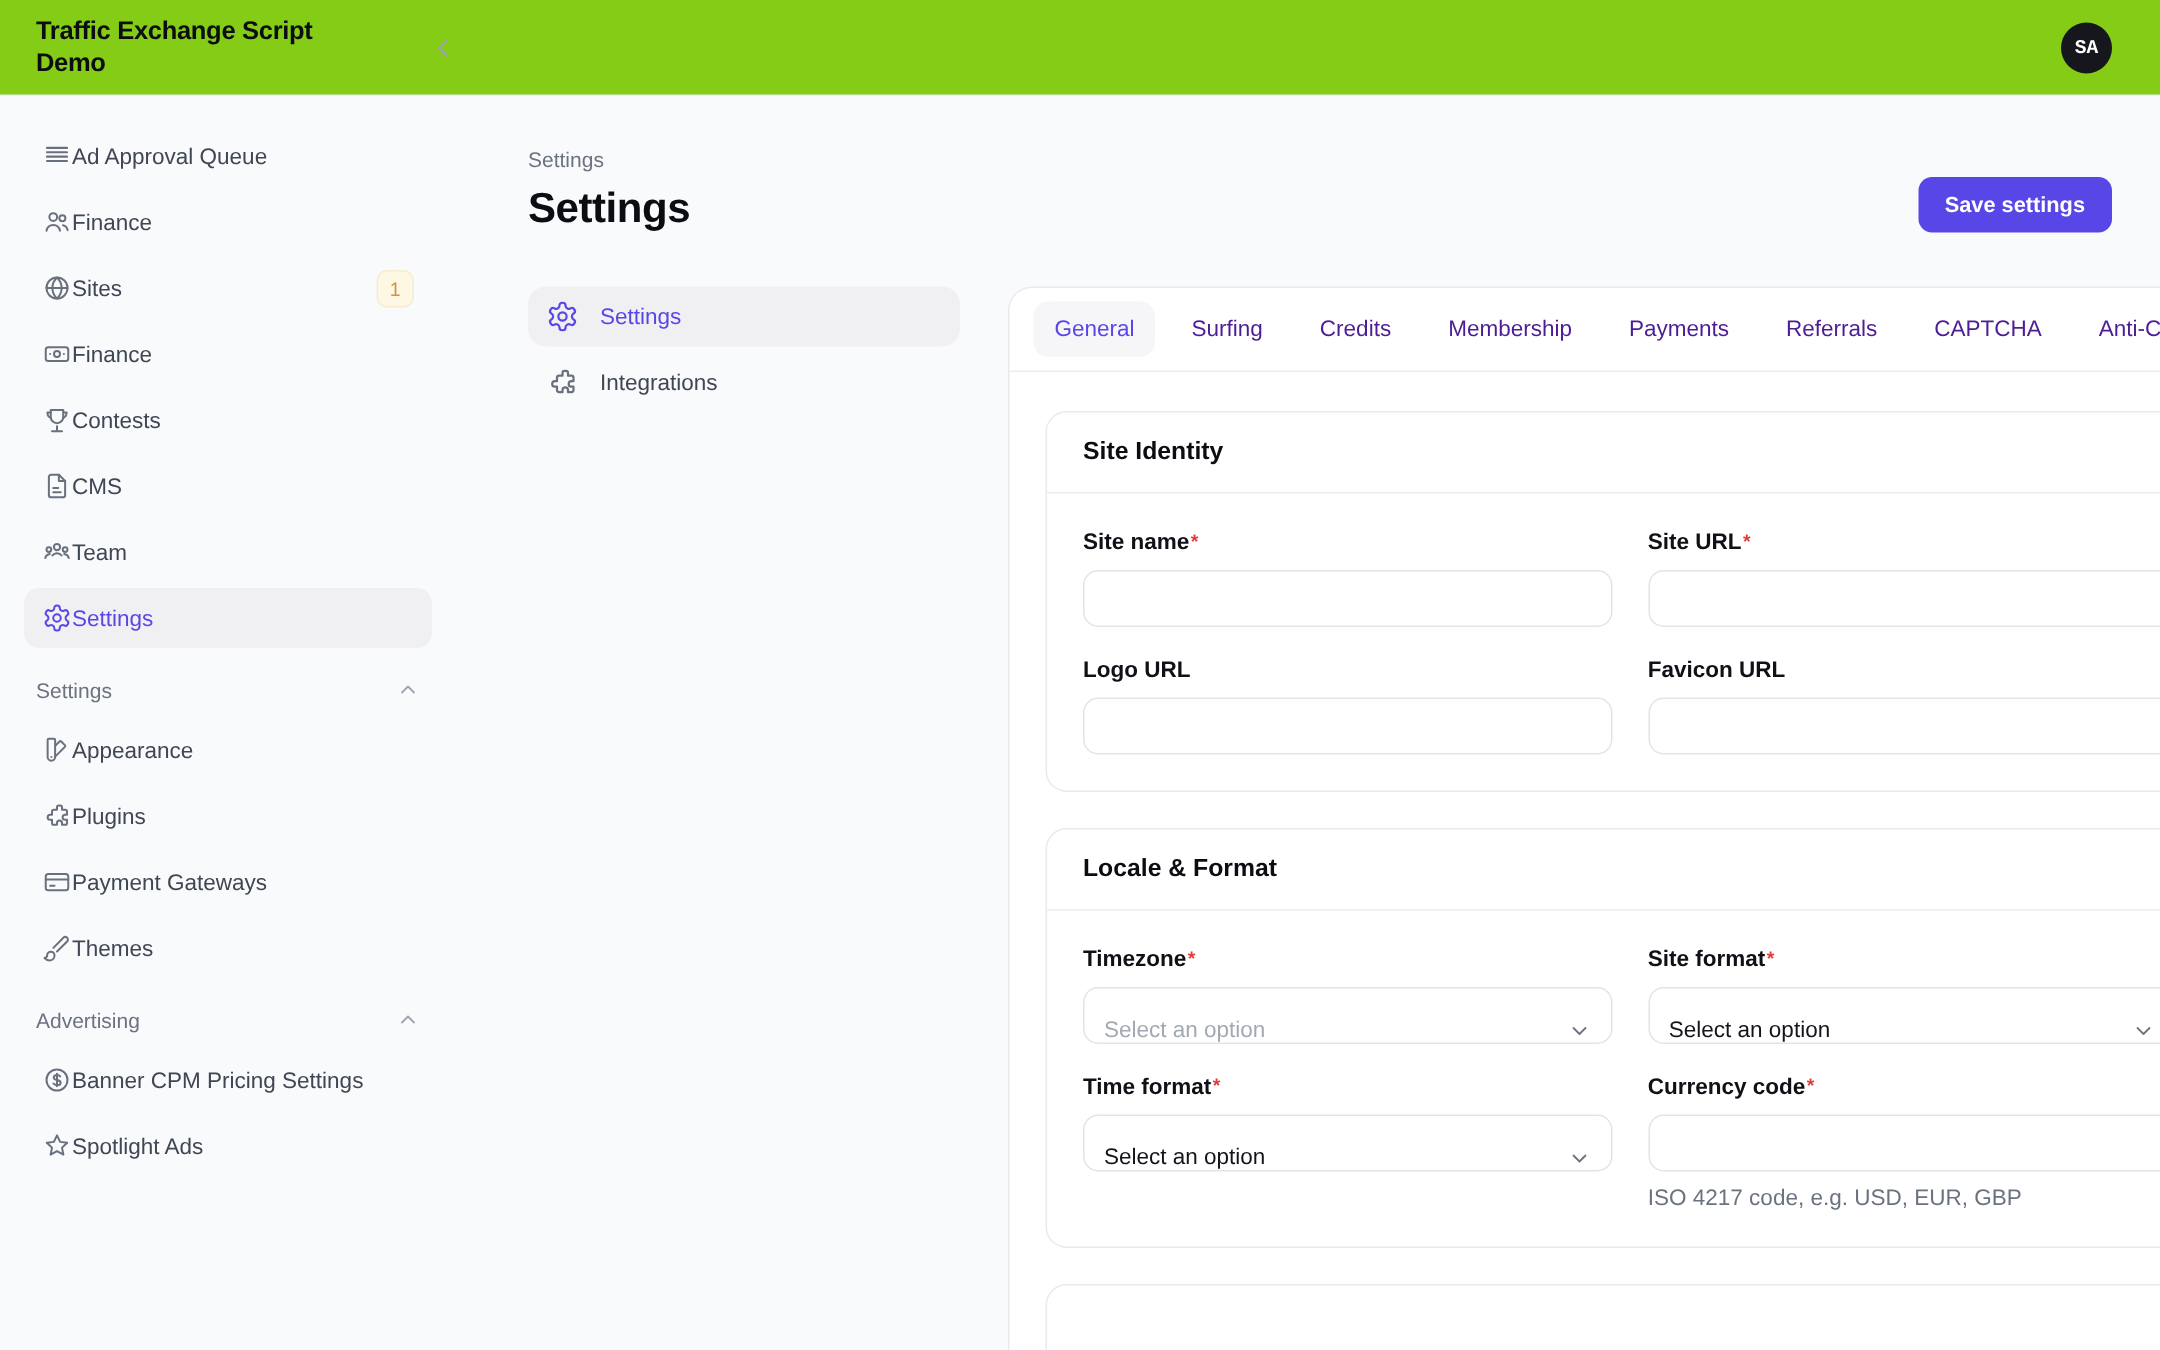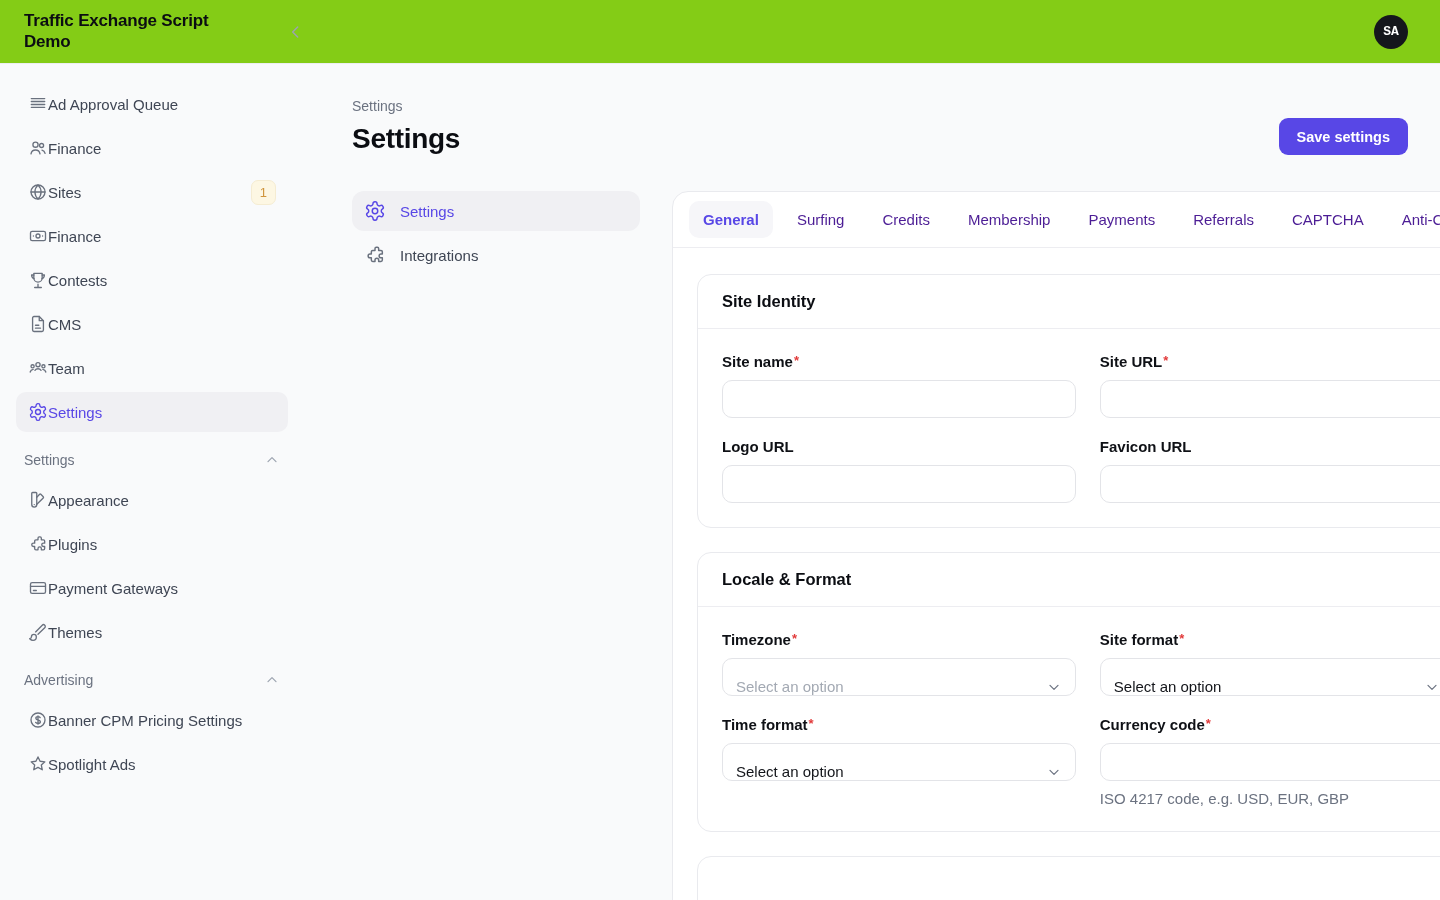--- a/index.html
+++ b/index.html
@@ -82,21 +82,21 @@
     min-height:760px;
   }
   .tabs {
     display:flex; align-items:center; gap:10px; padding:9px 16px;
     border-bottom:1px solid #ededf1;
   }
   .tab {
     height:37px; display:flex; align-items:center; padding:0 14px;
     font-size:15px; color:#4c1d95; border-radius:10px; cursor:pointer; white-space:nowrap;
   }
-  .tab.active { color:#5847e6; background:#f6f6f9; font-weight:700; }
+  .tab.active { color:#5847e6; background:#f6f6f9; font-weight:400; }
 
   .tab-content { padding:26px 24px; }
   .panel { border:1px solid #e9eaee; border-radius:14px; background:#fff; margin-bottom:24px; }
   .panel-head {
     padding:17px 24px; border-bottom:1px solid #ededf1;
     font-size:16.5px; font-weight:700; color:#0b0d12;
   }
   .panel-body {
     padding:24px; display:grid; grid-template-columns:1fr 1fr;
     column-gap:24px; row-gap:20px;

